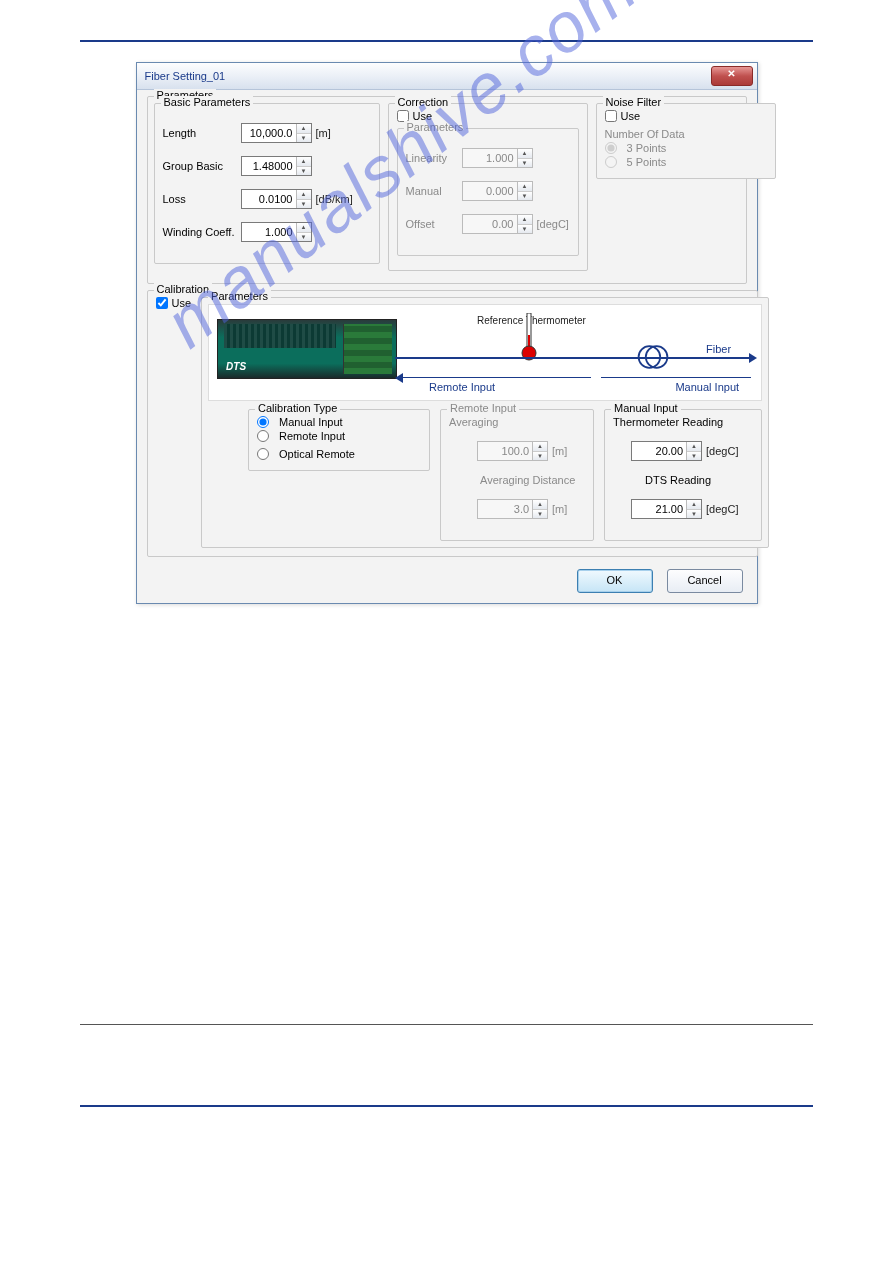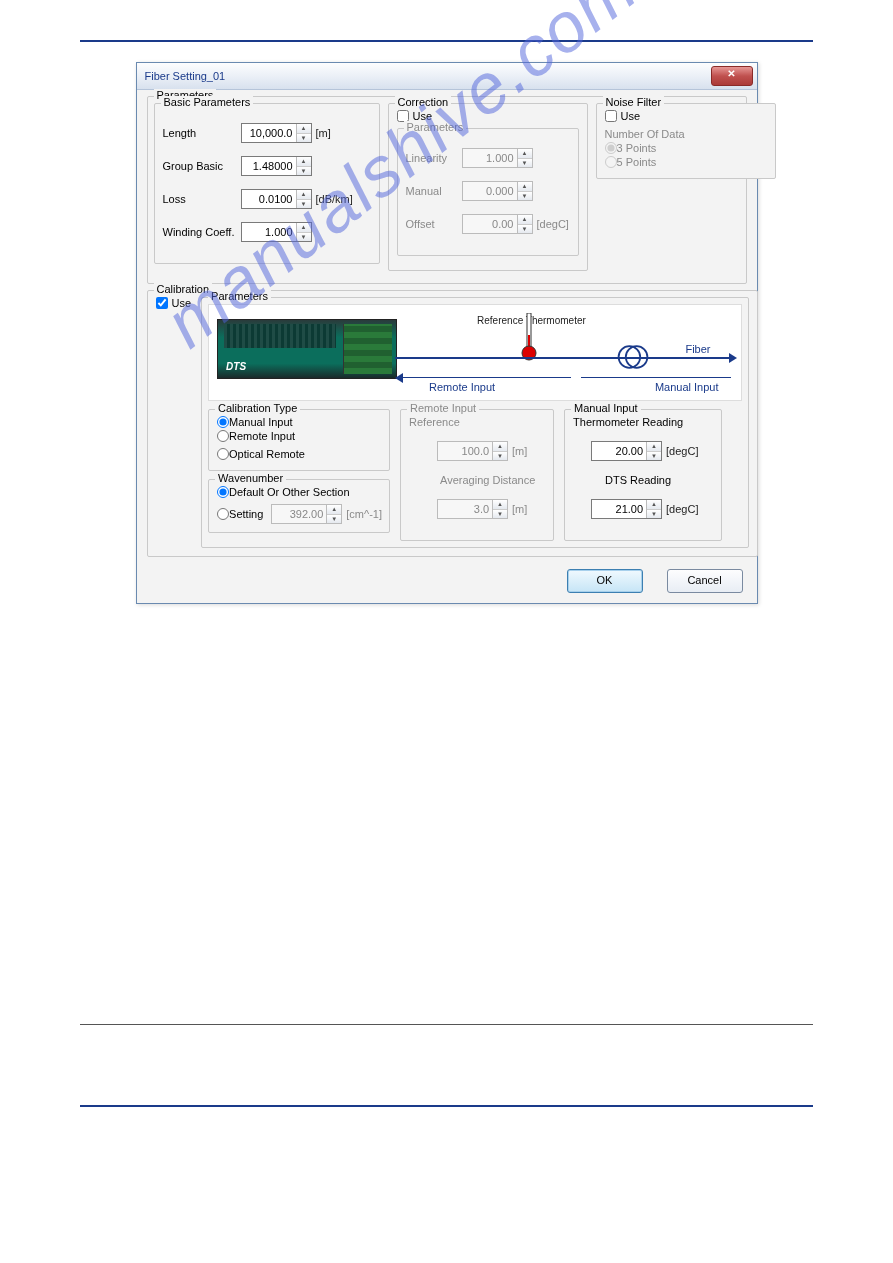--- a/index.html
+++ b/index.html
@@ -129,21 +129,21 @@
   .disabled-text { color: #8a8a8a; }
   .chk {
     display: inline-flex;
     align-items: center;
     gap: 4px;
   }
   .chk input { margin: 0; width: 12px; height: 12px; }
   .radio {
     display: inline-flex;
     align-items: center;
-    gap: 0;
+    gap: 10px;
     margin-right: 8px;
   }
   .radio input { margin:0; width: 12px; height: 12px; }
   .gb-calibration { width: 593px; }
   .calib-inner {
     display: flex;
     align-items: flex-start;
     gap: 10px;
   }
   .calib-left { display:flex; align-items:flex-start; gap:6px;}
@@ -210,21 +210,21 @@
   .sep-line { position:absolute; left:192px; right:170px; top:72px; height:1px; background:#1a3a8a;}
   .sep-line-r { position:absolute; right:10px; width:150px; top:72px; height:1px; background:#1a3a8a;}
   .subgroups { display:flex; gap:10px; align-items:flex-start;}
   .sg { border:1px solid #c9c9c9; border-radius:2px; padding:6px 8px 8px 8px; position:relative; background:#f3f3f3;}
   .sg .legend { position:absolute; top:-8px; left:6px; background:#f3f3f3; padding:0 3px;}
   .sg-caltype { width: 164px; }
   .sg-wavenum { width: 164px; margin-top:8px;}
   .sg-remote { width: 136px; }
   .sg-manual { width: 140px; }
   .bottom-buttons {
-    display:flex; justify-content:flex-end; gap:24px;
+    display:flex; justify-content:flex-end; gap:14px;
     padding: 6px 4px 0 0;
   }
   .btn {
     width: 74px; height: 22px;
     border: 1px solid #7a8aa0;
     border-radius: 3px;
     background: linear-gradient(to bottom, #fdfdfe, #e8edf4);
     font-size: 11px;
     text-align: center;
     line-height: 20px;
@@ -412,66 +412,45 @@
             <div class="fiber-label">Fiber</div>
             <div class="arrow-r"></div>
             <div class="sep-line"></div>
             <div class="sep-line-r"></div>
             <div class="arrow-l"></div>
             <div class="remote-label">Remote Input</div>
             <div class="manual-label">Manual Input</div>
           </div>
 
           <div class="subgroups">
-            <div style="display:flex;flex-direction:column;">
+            <div style="display:flex;flex-direction:column;margin-left:40px;">
               <div class="sg sg-caltype">
                 <span class="legend">Calibration Type</span>
                 <div>
                   <span class="radio">
                           <input type="radio" name="ct" checked="" style="">
                           <span>Manual Input</span>
                         </span>
                   <span class="radio">
                           <input type="radio" name="ct" style="">
                           <span>Remote Input</span>
                         </span>
                 </div>
                 <div style="margin-top:4px;">
                   <span class="radio">
                           <input type="radio" name="ct" style="">
                           <span>Optical Remote</span>
                         </span>
                 </div>
               </div>
-              <div class="sg sg-wavenum">
-                <span class="legend">Wavenumber</span>
-                <div class="radio">
-                        <input type="radio" name="wn" checked="" style="">
-                        <span>Default Or Other Section</span>
-                      </div>
-                <div style="margin-top:4px;display:flex;align-items:center;">
-                  <span class="radio">
-                          <input type="radio" name="wn" style="">
-                          <span>Setting</span>
-                        </span>
-                  <span class="spinner disabled">
-                          <input disabled="" value="392.00" style="">
-                          <span class="spin-btns">
-                            <div>▲</div>
-                            <div>▼</div>
-                          </span>
-                        </span>
-                  <span class="unit disabled-text">[cm^-1]</span>
-                </div>
-              </div>
             </div>
 
             <div class="sg sg-remote">
               <span class="legend disabled-text">Remote Input</span>
-              <div class="disabled-text">Reference</div>
+              <div class="disabled-text">Averaging</div>
               <div class="param-row">
                 <span class="spinner disabled" style="margin-left:28px">
                         <input disabled="" value="100.0" style="">
                         <span class="spin-btns">
                           <div>▲</div>
                           <div>▼</div>
                         </span>
                       </span>
                 <span class="unit disabled-text">[m]</span>
               </div>

